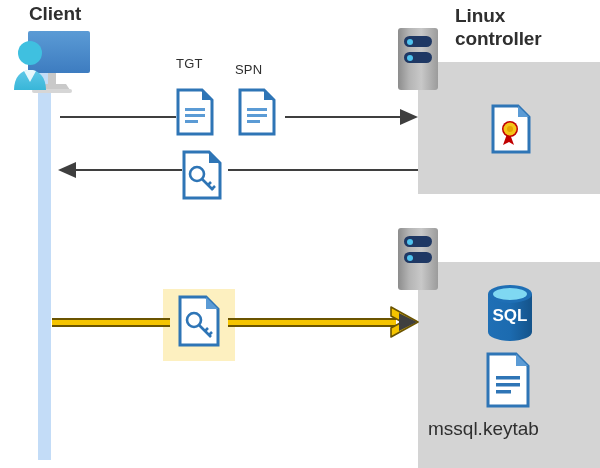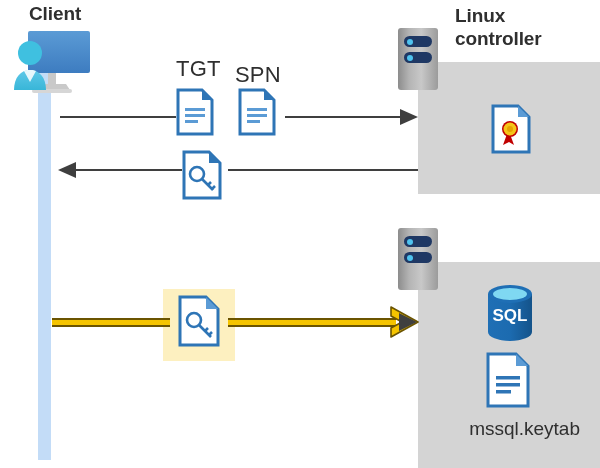--- a/index.html
+++ b/index.html
@@ -84,32 +84,32 @@
   #tgt-doc { left: 176px; top: 88px; }
   #spn-doc { left: 238px; top: 88px; }
   #key-doc-top { left: 182px; top: 150px; }
   #key-doc-bottom { left: 178px; top: 295px; }
   #cert-doc { left: 491px; top: 104px; }
   #keytab-doc { left: 486px; top: 352px; }
   #sql-icon { left: 482px; top: 283px; text-align: right; }
 
   
   .doc-label {
-    font-size: 22px;
+    font-size: 13px;
     color: #2f2f2f;
     letter-spacing: 0.2px;
   }
   #tgt-label { left: 176px; top: 56px; }
   #spn-label { left: 235px; top: 62px; }
 
   #keytab-label {
-    left: 416px;
+    left: 428px;
     top: 418px;
     width: 164px;
-    text-align: right;
+    text-align: left;
     font-size: 19px;
     color: #2f2f2f;
   }
 
   
   .arrow-line {
     height: 2px;
     background: #3f3f3f;
   }
   #arrow1-seg1 { left: 60px;  top: 116px; width: 116px; }

